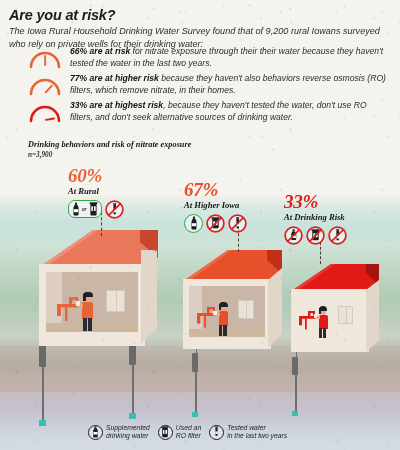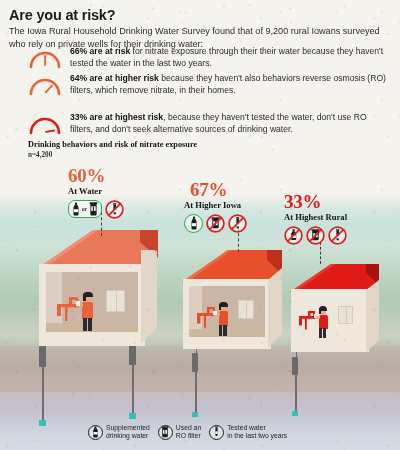--- a/index.html
+++ b/index.html
@@ -2,21 +2,21 @@
 <html><head>
 <meta charset="utf-8">
 <style>
   html,body{margin:0;padding:0;}
   body{
     width:400px;height:450px;overflow:hidden;
     font-family:"Liberation Sans", sans-serif;
     background:#f4f2ec;
     position:relative;
   }
-  #page{position:relative;width:400px;height:450px;overflow:hidden;background:#f5f3ed;}
+  #page{position:relative;width:400px;height:450px;overflow:hidden;background:#f5f3ed;font-style:italic;}
 
   
   .speckle{
     position:absolute;inset:0;pointer-events:none;z-index:60;
     background-image:
       radial-gradient(circle at 12% 7%, rgba(120,110,95,.16) 0 1px, transparent 1.6px),
       radial-gradient(circle at 31% 19%, rgba(120,110,95,.13) 0 1px, transparent 1.6px),
       radial-gradient(circle at 57% 4%,  rgba(120,110,95,.14) 0 1px, transparent 1.6px),
       radial-gradient(circle at 78% 13%, rgba(120,110,95,.12) 0 1px, transparent 1.6px),
       radial-gradient(circle at 91% 28%, rgba(120,110,95,.13) 0 1px, transparent 1.6px),
@@ -297,43 +297,43 @@
     </div>
 
     <div class="brow" style="height:27px;">
       <div class="gauge">
         <svg width="34" height="24" viewBox="0 0 34 24">
           <path d="M3 21 A14 14 0 0 1 31 21" fill="none" stroke="#e8623a" stroke-width="2.6" stroke-linecap="round"></path>
           <rect x="16.2" y="9" width="1.9" height="11" rx="0.9" fill="#e8623a" transform="rotate(42 17.1 20)"></rect>
         </svg>
       </div>
       <div class="btxt">
-        <b>64% are at higher risk</b><span> because they haven't also behaviors reverse osmosis (RO) filters, which remove nitrate, in their homes.</span>
-      </div>
-    </div>
-
-    <div class="brow" style="height:27px;margin-top:12px;">
+        <b>77% are at higher risk</b><span> because they haven't also behaviors reverse osmosis (RO) filters, which remove nitrate, in their homes.</span>
+      </div>
+    </div>
+
+    <div class="brow" style="height:27px;">
       <div class="gauge">
         <svg width="34" height="24" viewBox="0 0 34 24">
           <path d="M3 21 A14 14 0 0 1 31 21" fill="none" stroke="#e01b17" stroke-width="2.6" stroke-linecap="round"></path>
           <rect x="16.2" y="10" width="1.9" height="10" rx="0.9" fill="#e01b17" transform="rotate(80 17.1 20)"></rect>
         </svg>
       </div>
       <div class="btxt">
         <b>33% are at highest risk</b><span>, because they haven't tested the water, don't use RO filters, and don't seek alternative sources of drinking water.</span>
       </div>
     </div>
   </div>
 
   <div class="chead">Drinking behaviors and risk of nitrate exposure</div>
-  <div class="cn">n=4,200</div>
+  <div class="cn">n=3,900</div>
 
   <div class="stat" style="left:68px;top:166px;">
     <div class="pct" style="font-size:19px;color:#e8623a;">60%</div>
-    <div class="plabel">At Water</div>
+    <div class="plabel">At Rural</div>
     <div class="icons">
       <div class="okpill">
         <svg width="8" height="14" viewBox="0 0 8 14">
           <rect x="3" y="0.6" width="2" height="2.2" fill="#1d1d1d"></rect>
           <path d="M2.6 2.8 h2.8 l1.1 2.6 v7.4 a0.8 0.8 0 0 1 -0.8 0.8 h-3.4 a0.8 0.8 0 0 1 -0.8 -0.8 v-7.4 z" fill="#1d1d1d"></path>
           <rect x="1.9" y="7.2" width="4.2" height="3" fill="#ffffff"></rect>
         </svg>
         <span class="orword">or</span>
         <svg width="9" height="14" viewBox="0 0 9 14">
           <path d="M1.4 1 h6.2 v11.6 a1 1 0 0 1 -1 1 h-4.2 a1 1 0 0 1 -1 -1 z" fill="#1d1d1d"></path>
@@ -350,21 +350,21 @@
             <path d="M8.4 4.5 h2.6 v8.6 a1.3 1.3 0 0 1 -1.3 1.3 a1.3 1.3 0 0 1 -1.3 -1.3 z" fill="#1d1d1d"></path>
             <rect x="8.4" y="9.4" width="2.6" height="3" fill="#ffffff"></rect>
           </g>
           <line x1="3.6" y1="15.4" x2="15.4" y2="3.6" stroke="#e02020" stroke-width="1.7"></line>
         </svg>
       </div>
     </div>
   </div>
 
   <div class="stat" style="left:184px;top:180px;">
-    <div class="pct" style="font-size:19px;color:#ec4a2a;margin-left:6px;">67%</div>
+    <div class="pct" style="font-size:19px;color:#ec4a2a;">67%</div>
     <div class="plabel">At Higher Iowa</div>
     <div class="icons">
       <div class="okcirc">
         <svg width="8" height="14" viewBox="0 0 8 14">
           <rect x="3" y="0.6" width="2" height="2.2" fill="#1d1d1d"></rect>
           <path d="M2.6 2.8 h2.8 l1.1 2.6 v7.4 a0.8 0.8 0 0 1 -0.8 0.8 h-3.4 a0.8 0.8 0 0 1 -0.8 -0.8 v-7.4 z" fill="#1d1d1d"></path>
           <rect x="1.9" y="7.2" width="4.2" height="3" fill="#ffffff"></rect>
         </svg>
       </div>
       <div class="nocirc">
@@ -388,21 +388,21 @@
             <rect x="8.4" y="9.4" width="2.6" height="3" fill="#ffffff"></rect>
           </g>
           <line x1="3.6" y1="15.4" x2="15.4" y2="3.6" stroke="#e02020" stroke-width="1.7"></line>
         </svg>
       </div>
     </div>
   </div>
 
   <div class="stat" style="left:284px;top:192px;">
     <div class="pct" style="font-size:19px;color:#e01b17;">33%</div>
-    <div class="plabel">At Highest Rural</div>
+    <div class="plabel">At Drinking Risk</div>
     <div class="icons">
       <div class="nocirc">
         <svg width="19" height="19" viewBox="0 0 19 19">
           <circle cx="9.5" cy="9.5" r="8.4" fill="rgba(255,255,255,.55)" stroke="#e02020" stroke-width="1.7"></circle>
           <g>
             <rect x="8.6" y="3.3" width="2.1" height="2.2" fill="#1d1d1d"></rect>
             <path d="M8.2 5.5 h2.9 l1.1 2.5 v5 a1 1 0 0 1 -1 1 h-3.1 a1 1 0 0 1 -1 -1 v-5 z" fill="#1d1d1d"></path>
             <rect x="7.5" y="9.4" width="4.4" height="2.6" fill="#ffffff"></rect>
           </g>
           <line x1="3.6" y1="15.4" x2="15.4" y2="3.6" stroke="#e02020" stroke-width="1.7"></line>

